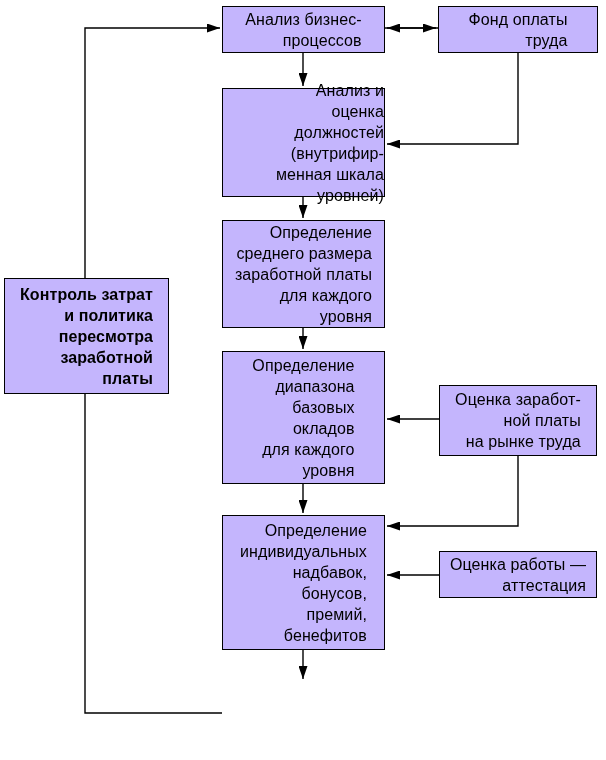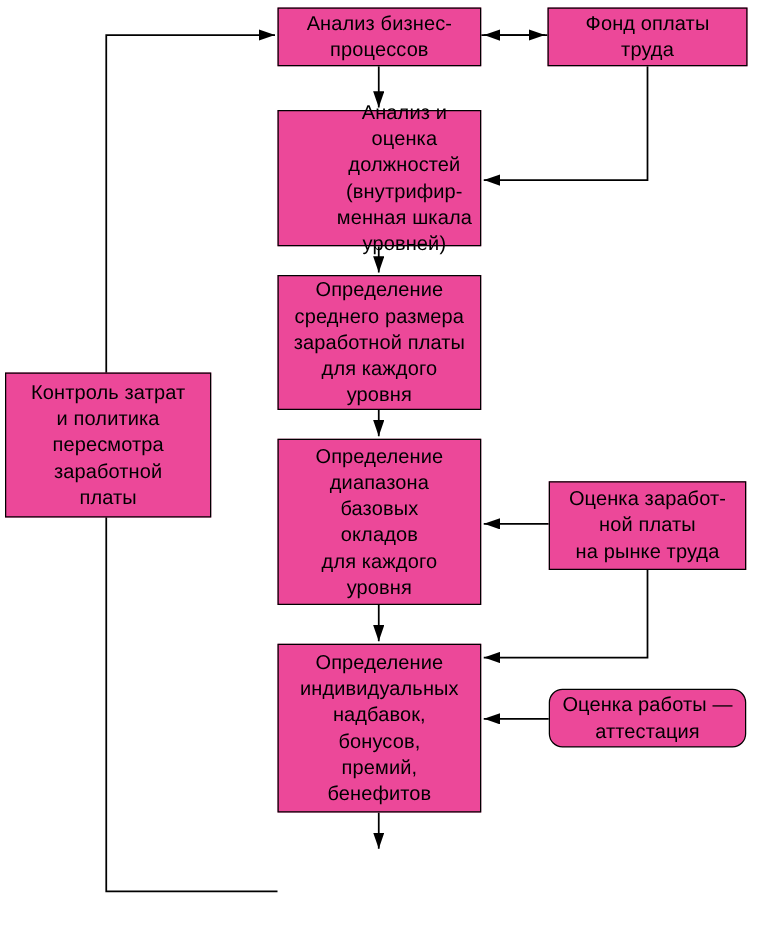--- a/index.html
+++ b/index.html
@@ -26,26 +26,26 @@
   }
   .edges-svg line, .edges-svg polyline {
     stroke: #000000;
     stroke-width: 1.4;
     fill: none;
   }
   .node {
     position: absolute;
     z-index: 2;
     box-sizing: border-box;
-    background: #ec4899;
+    background: #c4b5fd;
     border: 1.5px solid #000000;
     display: flex;
     align-items: center;
     justify-content: center;
-    text-align: center;
+    text-align: right;
     white-space: pre-line;
     font-size: 16px;
     line-height: 21px;
     letter-spacing: 0.1px;
   }
 </style>
 </head>
 <body>
 
 <div class="canvas">
@@ -92,21 +92,21 @@
 (внутрифир-
 менная шкала
 уровней)</div>
 
   <div class="node" style="left:222px; top:220px; width:163px; height:108px;">Определение
 среднего размера
 заработной платы
 для каждого
 уровня</div>
 
-  <div class="node" style="left:4px;   top:298px; width:165px; height:116px;">Контроль затрат
+  <div class="node" style="left:4px;   top:278px; width:165px; height:116px;font-weight:bold;">Контроль затрат
 и политика
 пересмотра
 заработной
 платы</div>
 
   <div class="node" style="left:222px; top:351px; width:163px; height:133px;">Определение
 диапазона
 базовых
 окладов
 для каждого
@@ -116,17 +116,17 @@
 ной платы
 на рынке труда</div>
 
   <div class="node" style="left:222px; top:515px; width:163px; height:135px;">Определение
 индивидуальных
 надбавок,
 бонусов,
 премий,
 бенефитов</div>
 
-  <div class="node" style="left:439px; top:551px; width:158px; height:47px;border-radius:11px;">Оценка работы —
+  <div class="node" style="left:439px; top:551px; width:158px; height:47px;">Оценка работы —
 аттестация</div>
 
 
 </div>
 
 </body></html>

